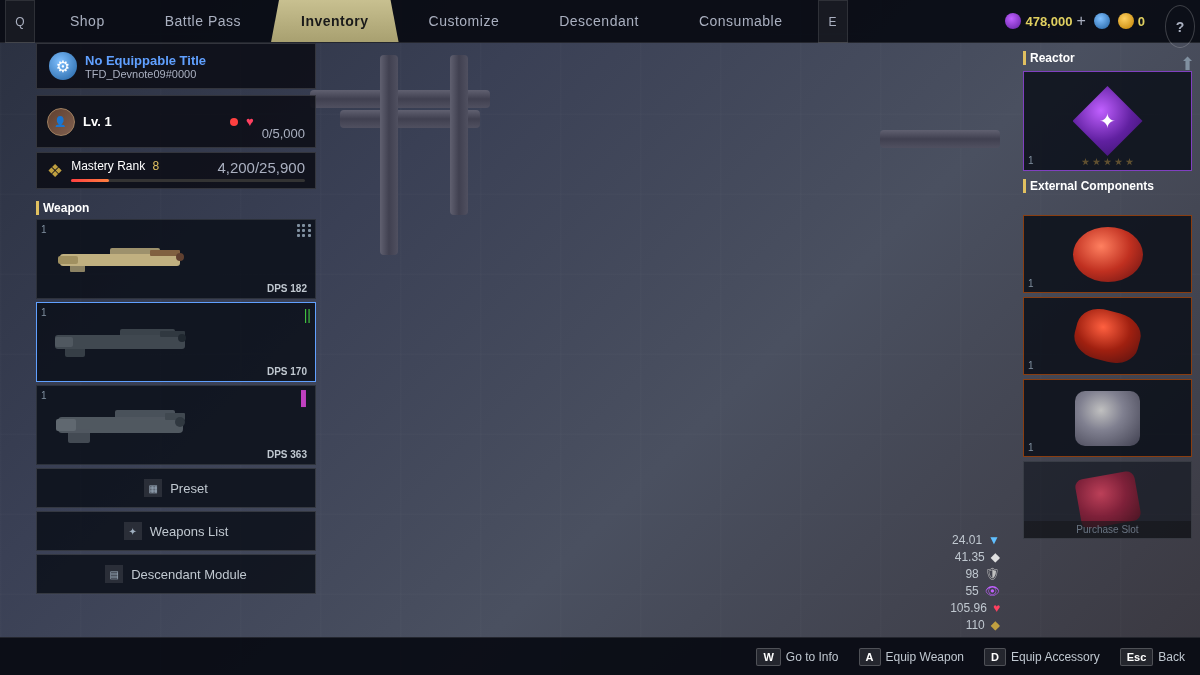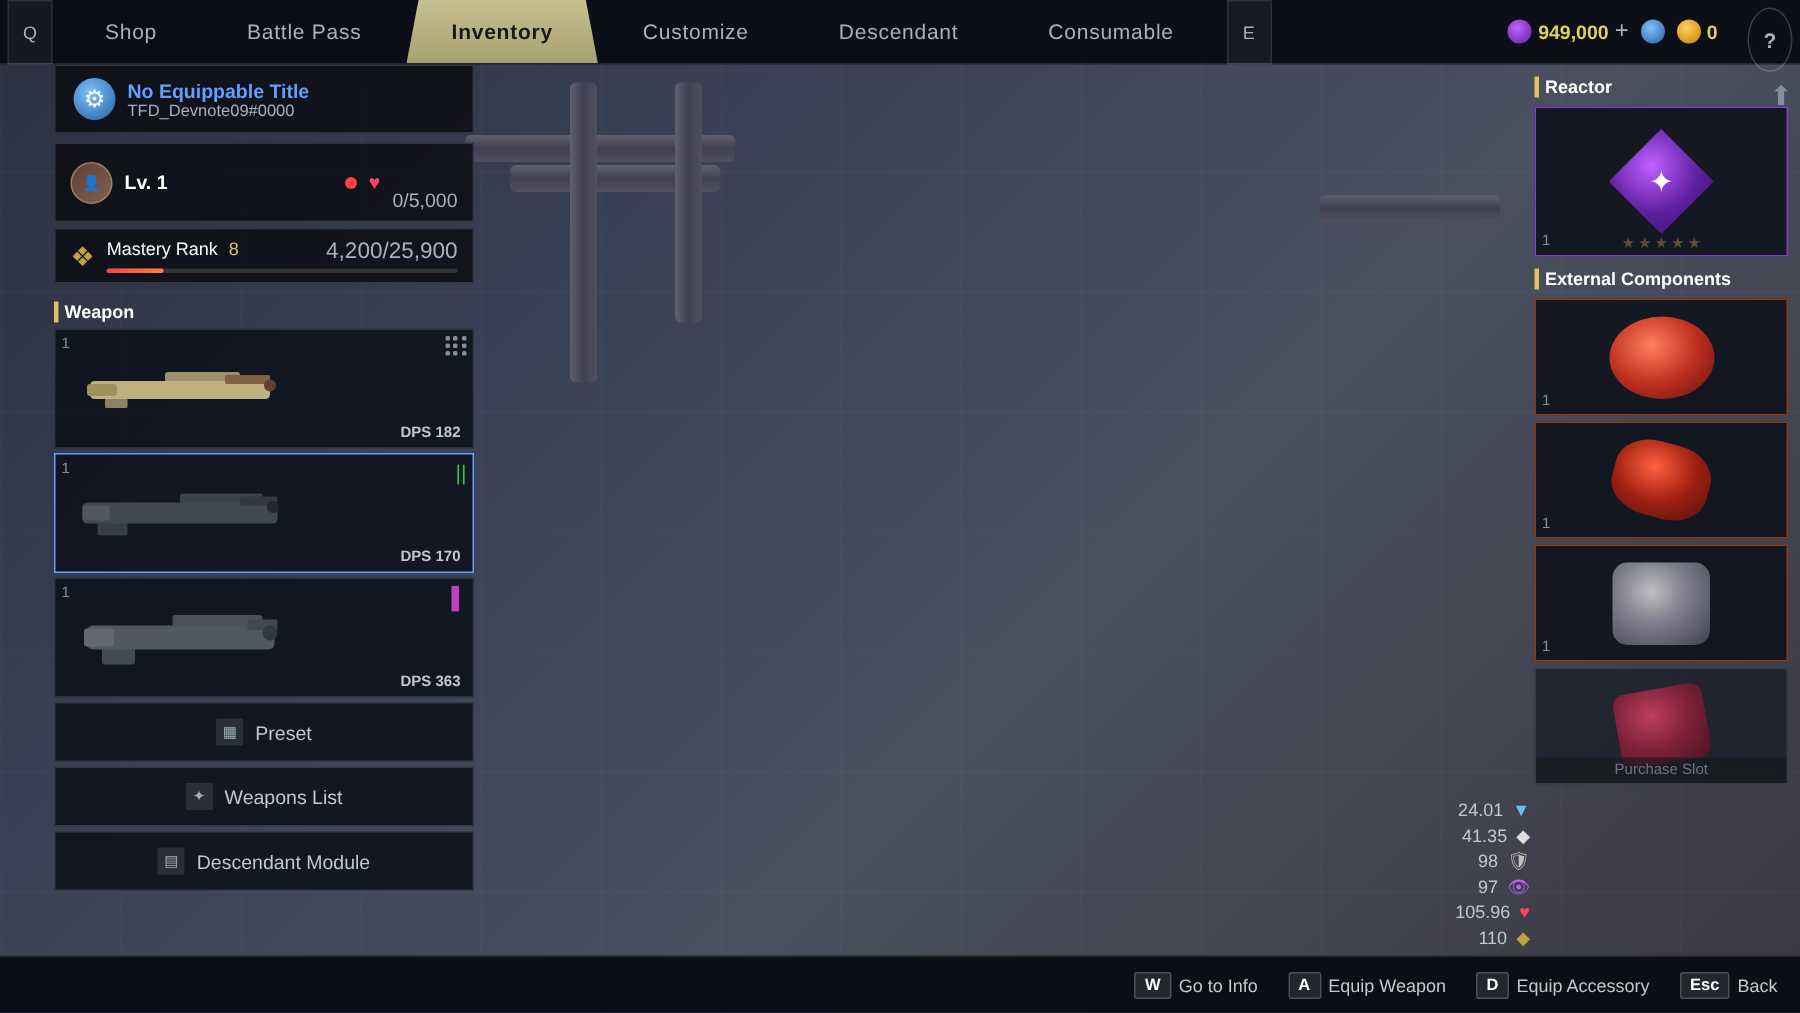--- a/index.html
+++ b/index.html
@@ -449,21 +449,21 @@
       margin-top: 6px;
     }
 
     .ext-label {
       color: #ffffff;
       font-size: 12px;
       font-weight: 600;
       display: flex;
       align-items: flex-end;
       gap: 4px;
-      margin-bottom: 6px;
+      margin-bottom: 22px;
     }
 
     .ext-label::before {
       content: '';
       width: 3px; height: 14px;
       background: #e0c060;
       display: inline-block;
     }
 
     .ext-slot {
@@ -497,21 +497,21 @@
       background: rgba(0,0,0,0.6);
       color: #8090a0;
       font-size: 10px;
       text-align: center;
       padding: 3px;
     }
 
     
     .stats-panel {
       position: absolute;
-      right: 180px;
+      right: 200px;
       bottom: 40px;
       z-index: 5;
       text-align: left;
     }
 
     .stat-row {
       display: flex;
       align-items: center;
       justify-content: flex-end;
       gap: 6px;
@@ -649,21 +649,21 @@
   <div class="nav-item">
     <span>Consumable</span>
   </div>
   <div class="nav-icon">
     <span>E</span>
   </div>
   <div class="nav-spacer"></div>
   <div class="nav-currency">
     <div class="currency-item">
       <div class="currency-dot"></div>
-      <span>949,000</span>
+      <span>478,000</span>
       <span style="color:#aab0c0;font-size:16px;font-weight:400;">+</span>
     </div>
     <div class="currency-item">
       <div class="currency-dot2"></div>
     </div>
     <div class="currency-item">
       <div class="currency-dot3"></div>
       <span>0</span>
     </div>
   </div>
@@ -852,21 +852,21 @@
   </div>
   <div class="stat-row">
     <span>41.35</span>
     <span style="color:#e0e0e0;">◆</span>
   </div>
   <div class="stat-row">
     <span>98</span>
     <span style="color:#c0c0c0;">🛡</span>
   </div>
   <div class="stat-row">
-    <span>97</span>
+    <span>55</span>
     <span style="color:#c060ff;">👁</span>
   </div>
   <div class="stat-row">
     <span>105.96</span>
     <span style="color:#ff4060;">♥</span>
   </div>
   <div class="stat-row">
     <span>110</span>
     <span style="color:#c0a040;">◆</span>
   </div>

